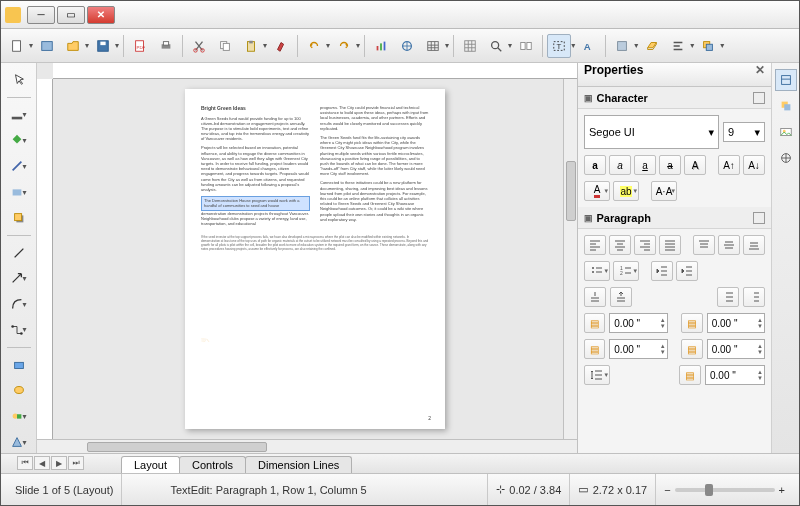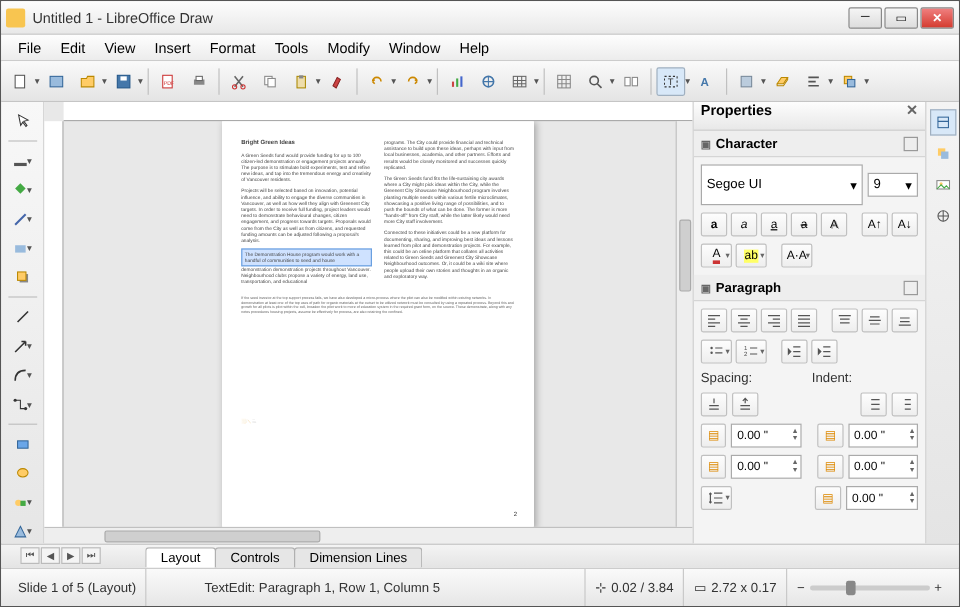--- a/index.html
+++ b/index.html
@@ -94,39 +94,27 @@
 svg { width: 14px; height: 14px; }
 
 </style>
 </head>
 <body>
 
 <div class="window">
 
   <div class="titlebar">
     <div class="app-icon"></div>
-    <div class="title">Untitled 1 - LibreOffice Draw</div>
     <div class="win-btns">
       <div class="win-btn min">─</div>
       <div class="win-btn max">▭</div>
       <div class="win-btn close">✕</div>
     </div>
   </div>
 
-  <div class="menubar">
-    <span class="menu-item">File</span>
-    <span class="menu-item">Edit</span>
-    <span class="menu-item">View</span>
-    <span class="menu-item">Insert</span>
-    <span class="menu-item">Format</span>
-    <span class="menu-item">Tools</span>
-    <span class="menu-item">Modify</span>
-    <span class="menu-item">Window</span>
-    <span class="menu-item">Help</span>
-  </div>
 
   <div class="toolbar">
     <div class="tb-btn">
         <svg viewBox="0 0 16 16">
           <rect x="3" y="2" width="9" height="12" fill="#fff" stroke="#555"></rect>
         </svg>
       </div>
       <span class="tb-drop">▾</span>
     <div class="tb-btn">
         <svg viewBox="0 0 16 16">
@@ -553,24 +541,20 @@
                   <path d="M6 3h6M6 7h6M6 11h6M4 7l-2-2v4z" stroke="#555" fill="#555"></path>
                 </svg>
               </div>
             <div class="pb">
                 <svg viewBox="0 0 14 14">
                   <path d="M6 3h6M6 7h6M6 11h6M2 5l2 2-2 2z" stroke="#555" fill="#555"></path>
                 </svg>
               </div>
           </div>
           <div class="row">
-            <span class="label" style="flex:1">Spacing:</span>
-            <span class="label" style="flex:1">Indent:</span>
-          </div>
-          <div class="row">
             <div class="pb">
                 <svg viewBox="0 0 14 14">
                   <path d="M3 11h8M3 8h8M7 2v4" stroke="#555"></path>
                 </svg>
               </div>
             <div class="pb">
                 <svg viewBox="0 0 14 14">
                   <path d="M3 11h8M3 8h8M7 6V2m-2 2l2-2 2 2" stroke="#555" fill="none"></path>
                 </svg>
               </div>

